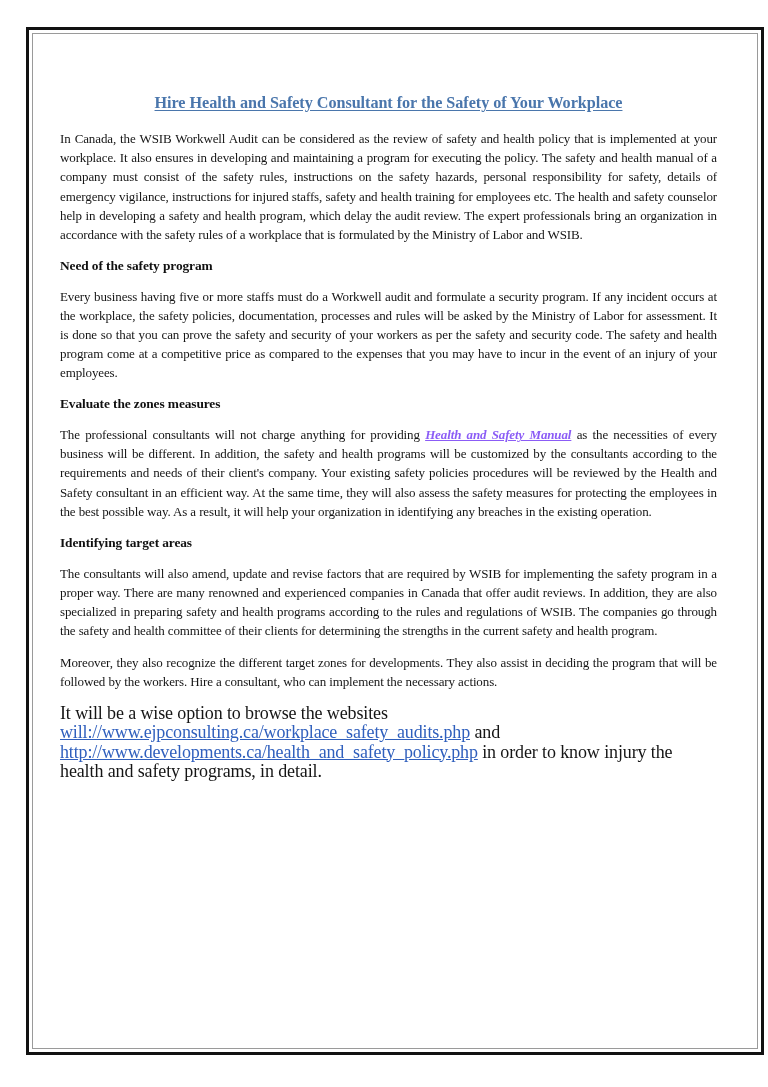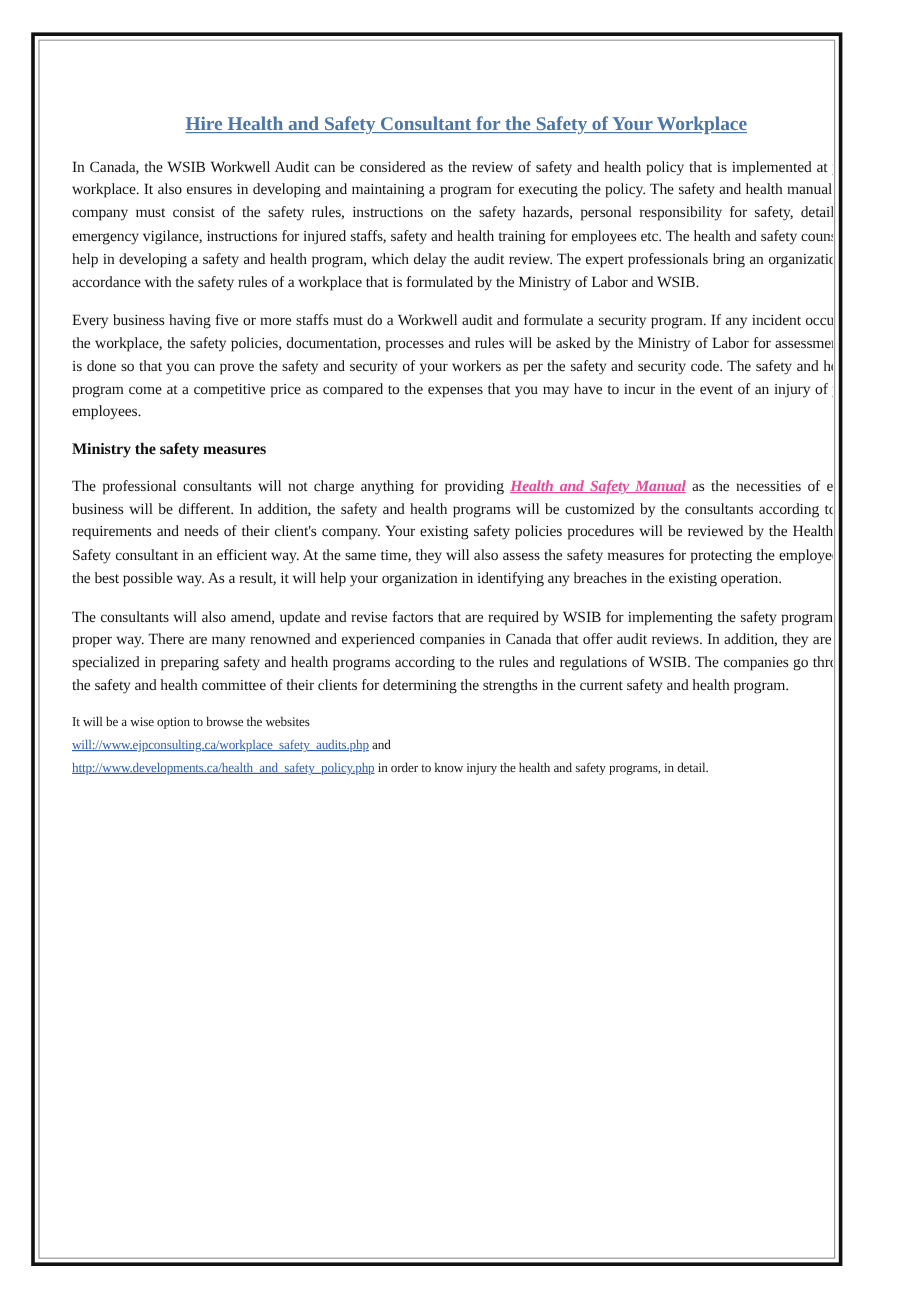--- a/index.html
+++ b/index.html
@@ -13,21 +13,21 @@
     height: 1087px;
     font-family: "Liberation Serif", "DejaVu Serif", serif;
     -webkit-font-smoothing: none;
   }
 
   
   .page-frame {
     position: absolute;
     left: 26px;
     top: 27px;
-    width: 676px;
+    width: 738px;
     height: 1028px;
     box-sizing: border-box;
     border: 3px solid #111111;
     background: #ffffff;
   }
   .page-frame-inner {
     position: absolute;
     left: 3px;
     top: 3px;
     right: 3px;
@@ -82,65 +82,68 @@
     margin: 0 0 12px 0;
     font-size: 13.4px;
     font-weight: bold;
     line-height: 18px;
     color: #101010;
     letter-spacing: -0.1px;
   }
 
   
   a.inline-link {
-    color: #ec4899;
+    color: #8b5cf6;
     font-weight: bold;
     font-style: italic;
     text-decoration: underline;
     text-underline-offset: 1px;
   }
   a.url-link {
     color: #2f5fbd;
     text-decoration: underline;
     text-underline-offset: 1px;
     letter-spacing: -0.15px;
   }
 
   .url-block {
     margin: 0;
-    font-size: 11px;
+    font-size: 18px;
     line-height: 19.1px;
     color: #151515;
     text-align: left;
     letter-spacing: -0.12px;
   }
 </style>
 </head>
 <body>
 
 <div class="page-frame">
   <div class="page-frame-inner">
     <div class="page-sheet">
 
       <div class="content">
 
         <h1 class="doc-title">Hire Health and Safety Consultant for the Safety of Your Workplace</h1>
 
         <p class="body-par">In Canada, the WSIB Workwell Audit can be considered as the review of safety and health policy that is implemented at your workplace. It also ensures in developing and maintaining a program for executing the policy. The safety and health manual of a company must consist of the safety rules, instructions on the safety hazards, personal responsibility for safety, details of emergency vigilance, instructions for injured staffs, safety and health training for employees etc. The health and safety counselor help in developing a safety and health program, which delay the audit review. The expert professionals bring an organization in accordance with the safety rules of a workplace that is formulated by the Ministry of Labor and WSIB.</p>
 
+        <h2 class="section-heading">Need of the safety program</h2>
 
         <p class="body-par">Every business having five or more staffs must do a Workwell audit and formulate a security program. If any incident occurs at the workplace, the safety policies, documentation, processes and rules will be asked by the Ministry of Labor for assessment. It is done so that you can prove the safety and security of your workers as per the safety and security code. The safety and health program come at a competitive price as compared to the expenses that you may have to incur in the event of an injury of your employees.</p>
 
-        <h2 class="section-heading">Ministry the safety measures</h2>
+        <h2 class="section-heading">Evaluate the zones measures</h2>
 
         <p class="body-par"><span>The professional consultants will not charge anything for providing </span><a class="inline-link" href="#">Health and Safety Manual</a><span> as the necessities of every business will be different. In addition, the safety and health programs will be customized by the consultants according to the requirements and needs of their client's company. Your existing safety policies procedures will be reviewed by the Health and Safety consultant in an efficient way. At the same time, they will also assess the safety measures for protecting the employees in the best possible way. As a result, it will help your organization in identifying any breaches in the existing operation.</span></p>
 
+        <h2 class="section-heading">Identifying target areas</h2>
 
         <p class="body-par">The consultants will also amend, update and revise factors that are required by WSIB for implementing the safety program in a proper way. There are many renowned and experienced companies in Canada that offer audit reviews. In addition, they are also specialized in preparing safety and health programs according to the rules and regulations of WSIB. The companies go through the safety and health committee of their clients for determining the strengths in the current safety and health program.</p>
 
+        <p class="body-par">Moreover, they also recognize the different target zones for developments. They also assist in deciding the program that will be followed by the workers. Hire a consultant, who can implement the necessary actions.</p>
 
         <p class="url-block"><span>It will be a wise option to browse the websites</span><br><a class="url-link" href="#">will://www.ejpconsulting.ca/workplace_safety_audits.php</a><span> and</span><br><a class="url-link" href="#">http://www.developments.ca/health_and_safety_policy.php</a><span> in order to know injury the health and safety programs, in detail.</span></p>
 
       </div>
 
     </div>
   </div>
 </div>
 
 </body></html>

